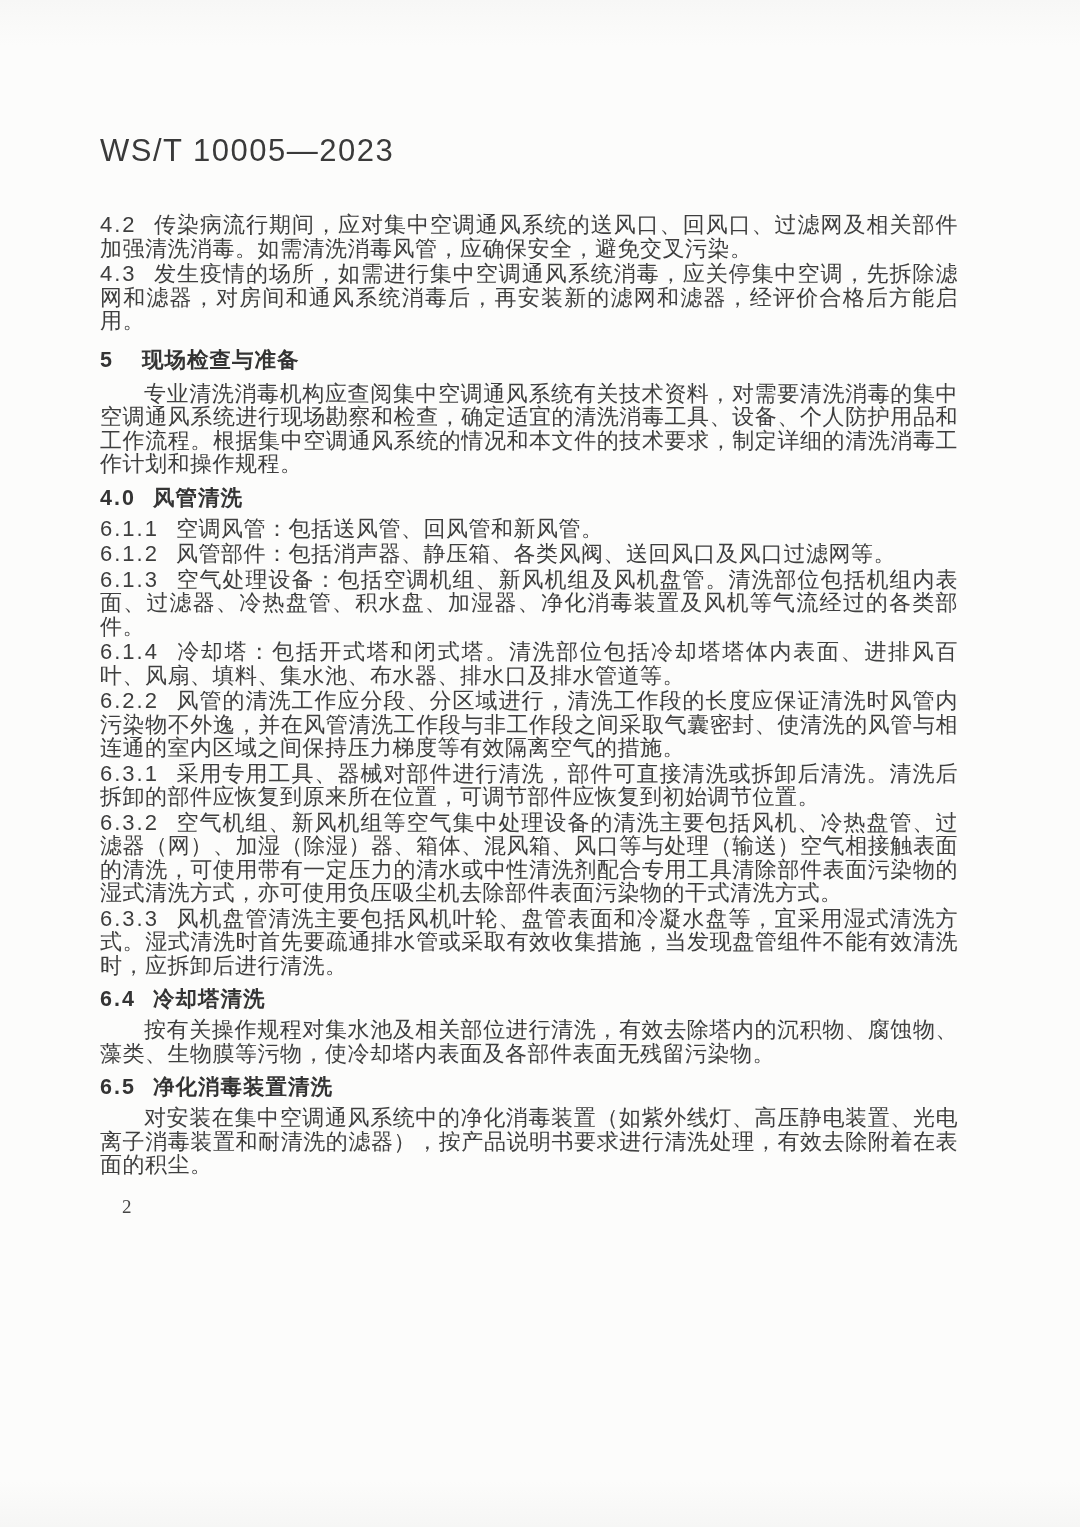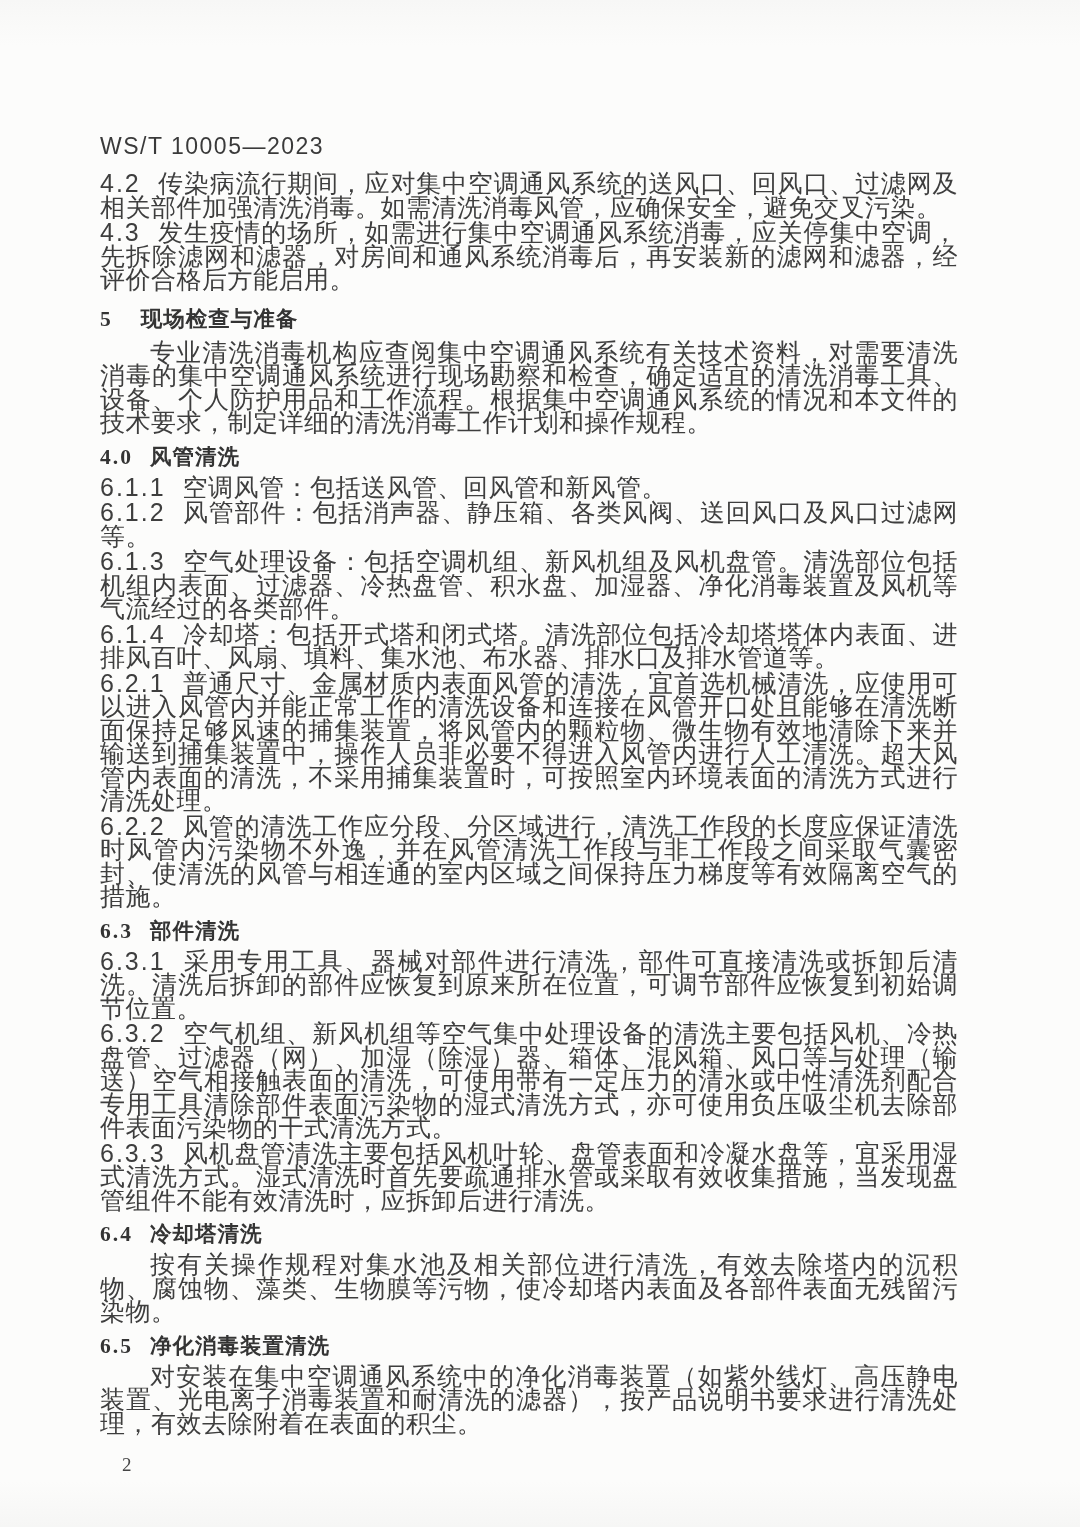--- a/index.html
+++ b/index.html
@@ -18,45 +18,45 @@
     box-sizing: border-box;
   }
   .content {
     position: absolute;
     top: 133px;
     left: 100px;
     right: 122px;
   }
   .doc-header {
     font-family: "Liberation Sans", "DejaVu Sans", sans-serif;
-    font-size: 23px;
+    font-size: 31px;
     letter-spacing: 1.5px;
     color: #3a3a3a;
-    margin: 0 0 12px 0;
+    margin: 0 0 44px 0;
     font-weight: 500;
   }
   p {
     margin: 0;
   }
   .clause, .para {
-    font-size: 25px;
+    font-size: 22px;
     line-height: 23.5px;
     text-align: justify;
     word-break: break-all;
     margin-bottom: 2px;
     letter-spacing: 0.5px;
   }
   .para { text-indent: 2em; }
   .clause .num {
     font-family: "Liberation Sans", "DejaVu Sans", sans-serif;
     letter-spacing: 2px;
     margin-right: 17px;
   }
   .h1, .h2 {
-    font-family: Liberation Serif, serif;
+    font-family: Liberation Sans, sans-serif;
     font-weight: 700;
     color: #343434;
     font-size: 21.5px;
     line-height: 25px;
     letter-spacing: 1px;
   }
   .h1 { margin: 15px 0 9px 0; }
   .h2 { margin: 10px 0 6px 0; }
   .h1 .hnum { margin-right: 28px; letter-spacing: 2px; }
   .h2 .hnum { margin-right: 17px; letter-spacing: 2px; }
@@ -88,25 +88,23 @@
 
     <p class="clause"><span class="num">6.1.1</span><span>空调风管：包括送风管、回风管和新风管。</span></p>
 
     <p class="clause"><span class="num">6.1.2</span><span>风管部件：包括消声器、静压箱、各类风阀、送回风口及风口过滤网等。</span></p>
 
     <p class="clause"><span class="num">6.1.3</span><span>空气处理设备：包括空调机组、新风机组及风机盘管。清洗部位包括机组内表面、过滤器、冷热盘管、积水盘、加湿器、净化消毒装置及风机等气流经过的各类部件。</span></p>
 
     <p class="clause"><span class="num">6.1.4</span><span>冷却塔：包括开式塔和闭式塔。清洗部位包括冷却塔塔体内表面、进排风百叶、风扇、填料、集水池、布水器、排水口及排水管道等。</span></p>
 
 
-    <p class="clause"><span class="num">6.2.1</span><span>普通尺寸、金属材质内表面风管的清洗，宜首选机械清洗，应使用可以进入风管内并能正常工作的清洗设备和连接在风管开口处且能够在清洗断面保持足够风速的捕集装置，将风管内的颗粒物、微生物有效地清除下来并输送到捕集装置中，操作人员非必要不得进入风管内进行人工清洗。超大风管内表面的清洗，不采用捕集装置时，可按照室内环境表面的清洗方式进行清洗处理。</span></p>
 
     <p class="clause"><span class="num">6.2.2</span><span>风管的清洗工作应分段、分区域进行，清洗工作段的长度应保证清洗时风管内污染物不外逸，并在风管清洗工作段与非工作段之间采取气囊密封、使清洗的风管与相连通的室内区域之间保持压力梯度等有效隔离空气的措施。</span></p>
 
-    <p class="h2"><span class="hnum">6.3</span><span>部件清洗</span></p>
 
     <p class="clause"><span class="num">6.3.1</span><span>采用专用工具、器械对部件进行清洗，部件可直接清洗或拆卸后清洗。清洗后拆卸的部件应恢复到原来所在位置，可调节部件应恢复到初始调节位置。</span></p>
 
     <p class="clause"><span class="num">6.3.2</span><span>空气机组、新风机组等空气集中处理设备的清洗主要包括风机、冷热盘管、过滤器（网）、加湿（除湿）器、箱体、混风箱、风口等与处理（输送）空气相接触表面的清洗，可使用带有一定压力的清水或中性清洗剂配合专用工具清除部件表面污染物的湿式清洗方式，亦可使用负压吸尘机去除部件表面污染物的干式清洗方式。</span></p>
 
     <p class="clause"><span class="num">6.3.3</span><span>风机盘管清洗主要包括风机叶轮、盘管表面和冷凝水盘等，宜采用湿式清洗方式。湿式清洗时首先要疏通排水管或采取有效收集措施，当发现盘管组件不能有效清洗时，应拆卸后进行清洗。</span></p>
 
     <p class="h2"><span class="hnum">6.4</span><span>冷却塔清洗</span></p>
 
     <p class="para">按有关操作规程对集水池及相关部位进行清洗，有效去除塔内的沉积物、腐蚀物、藻类、生物膜等污物，使冷却塔内表面及各部件表面无残留污染物。</p>

